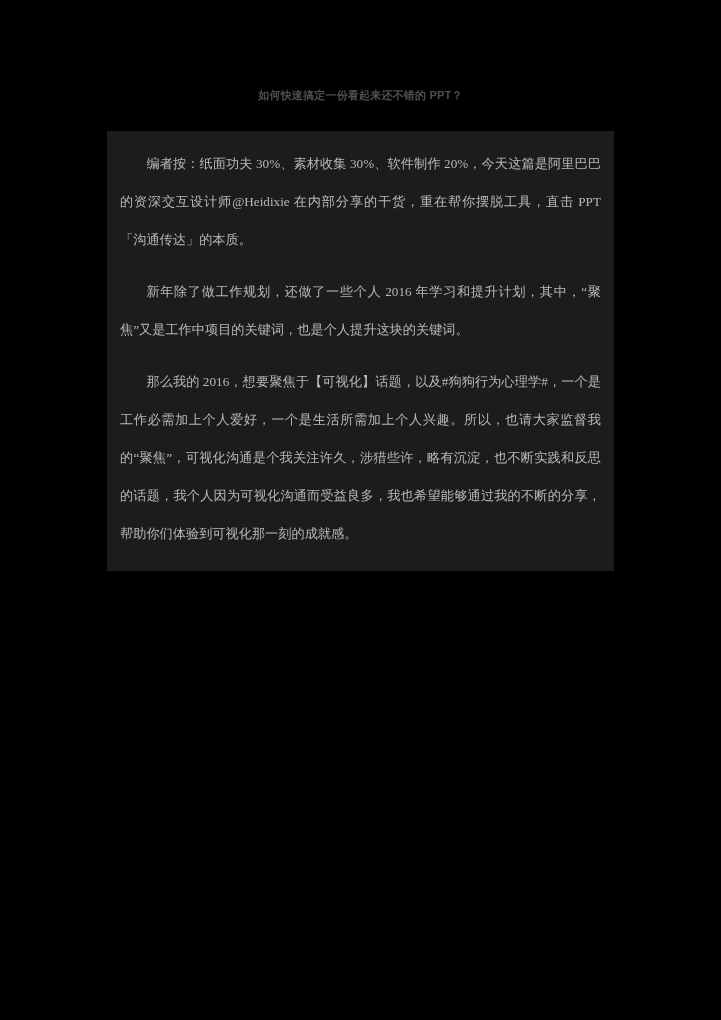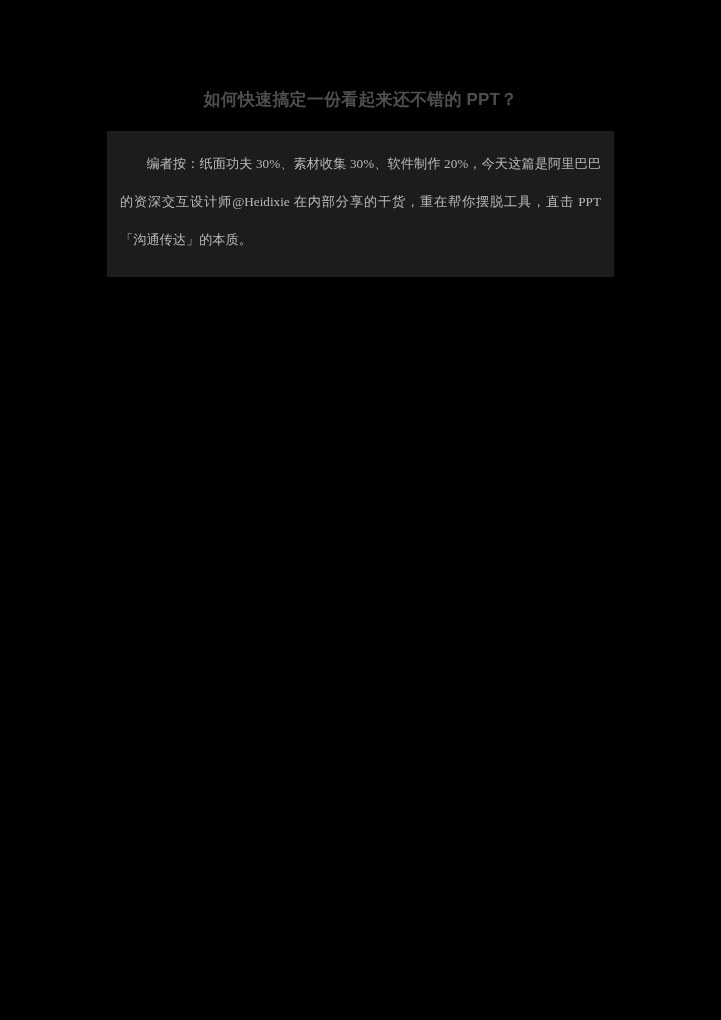--- a/index.html
+++ b/index.html
@@ -19,21 +19,21 @@
     height: 1020px;
     background: #000000;
   }
   .doc-title {
     position: absolute;
     left: 0;
     top: 88px;
     width: 721px;
     text-align: center;
     color: #4f4f4f;
-    font-size: 17px;
+    font-size: 11px;
     font-weight: bold;
     letter-spacing: 0.2px;
     font-family: "Liberation Sans", sans-serif;
   }
   .body-block {
     position: absolute;
     left: 107px;
     top: 131px;
     width: 507px;
     background: #1c1c1c;
@@ -57,15 +57,17 @@
 </style>
 </head>
 <body>
 
 <div class="page">
 
   <div class="doc-title">如何快速搞定一份看起来还不错的 PPT？</div>
 
   <div class="body-block">
     <p class="para">编者按：纸面功夫 30%、素材收集 30%、软件制作 20%，今天这篇是阿里巴巴的资深交互设计师@Heidixie 在内部分享的干货，重在帮你摆脱工具，直击 PPT「沟通传达」的本质。</p>
+    <p class="para">新年除了做工作规划，还做了一些个人 2016 年学习和提升计划，其中，“聚焦”又是工作中项目的关键词，也是个人提升这块的关键词。</p>
+    <p class="para">那么我的 2016，想要聚焦于【可视化】话题，以及#狗狗行为心理学#，一个是工作必需加上个人爱好，一个是生活所需加上个人兴趣。所以，也请大家监督我的“聚焦”，可视化沟通是个我关注许久，涉猎些许，略有沉淀，也不断实践和反思的话题，我个人因为可视化沟通而受益良多，我也希望能够通过我的不断的分享，帮助你们体验到可视化那一刻的成就感。</p>
   </div>
 
 </div>
 
 </body></html>

